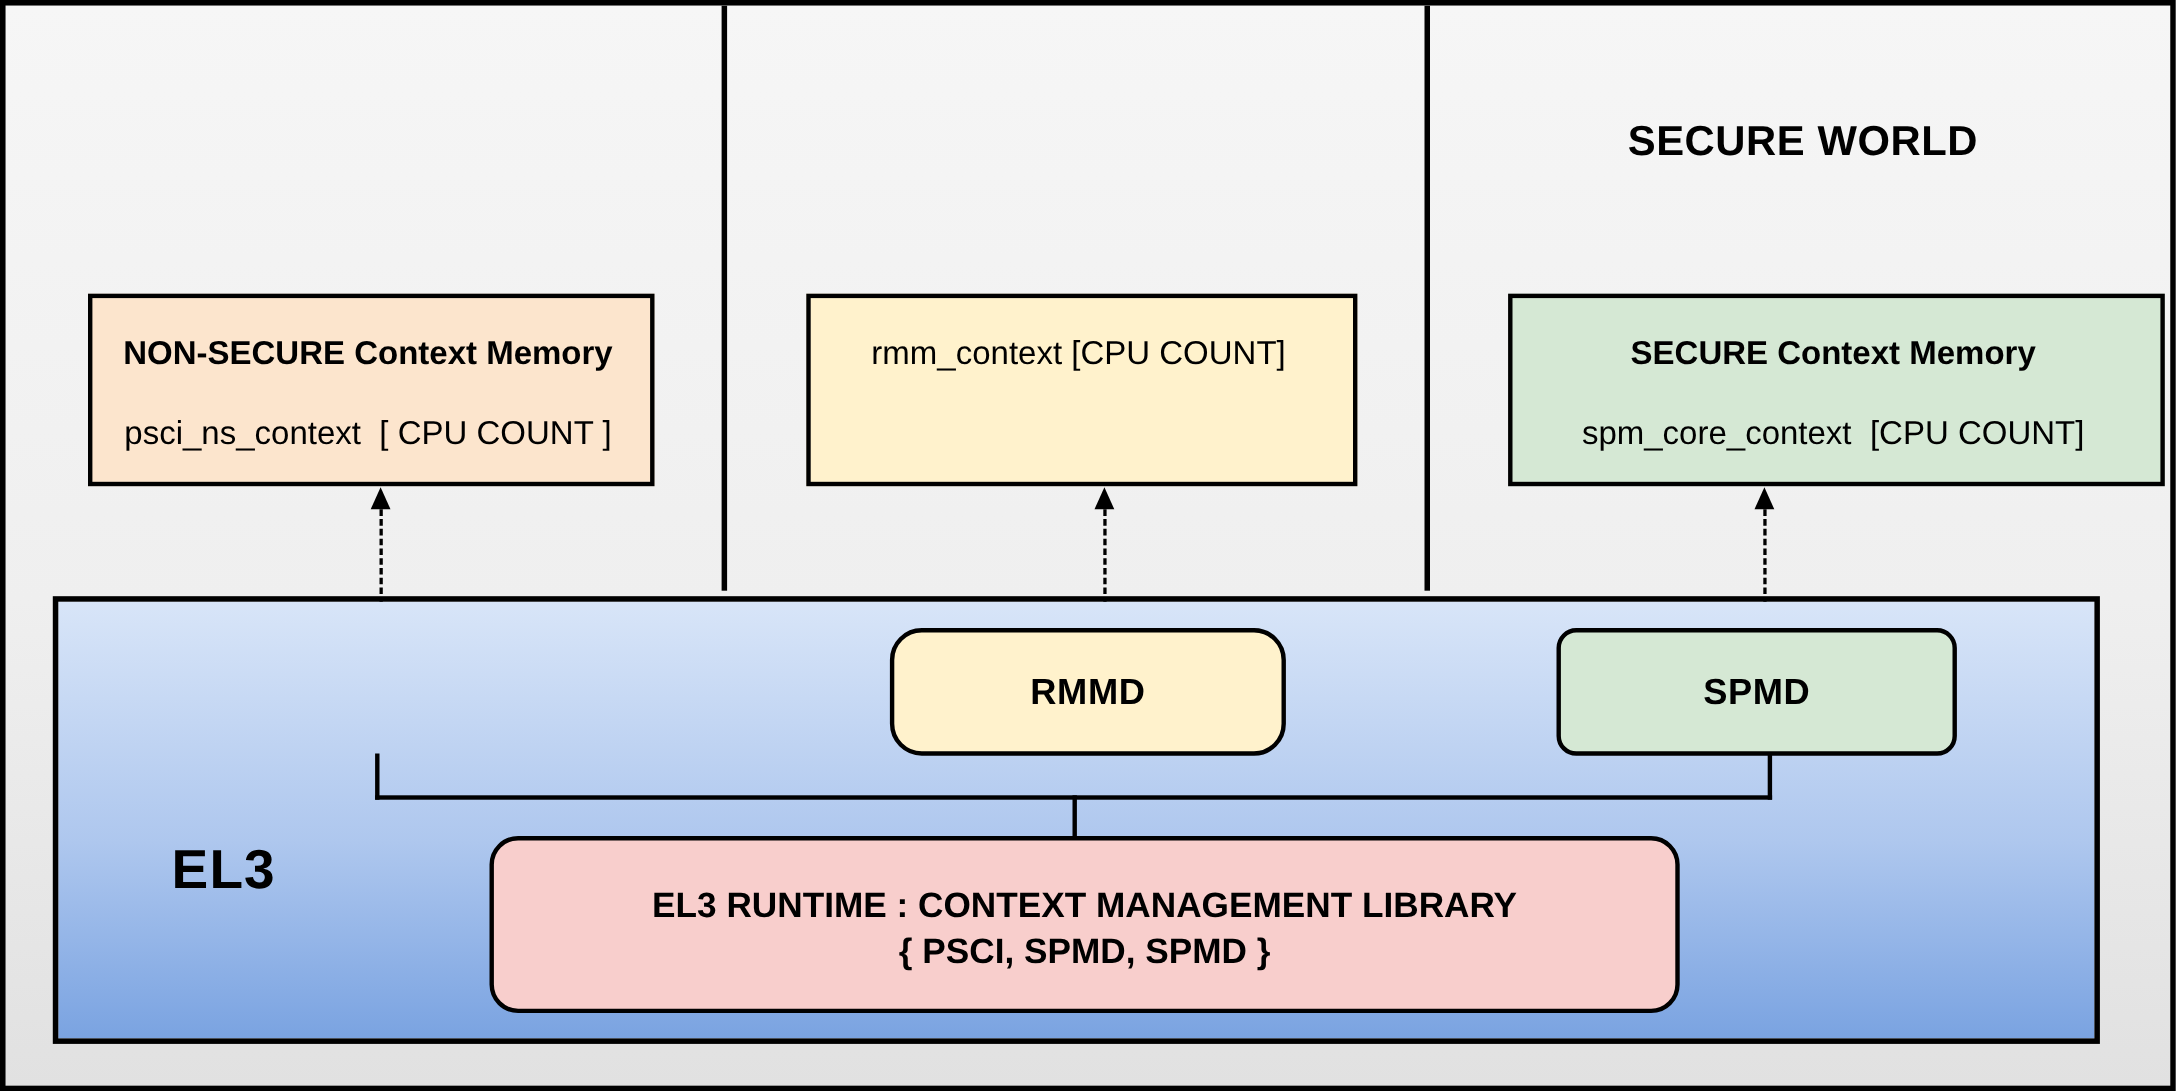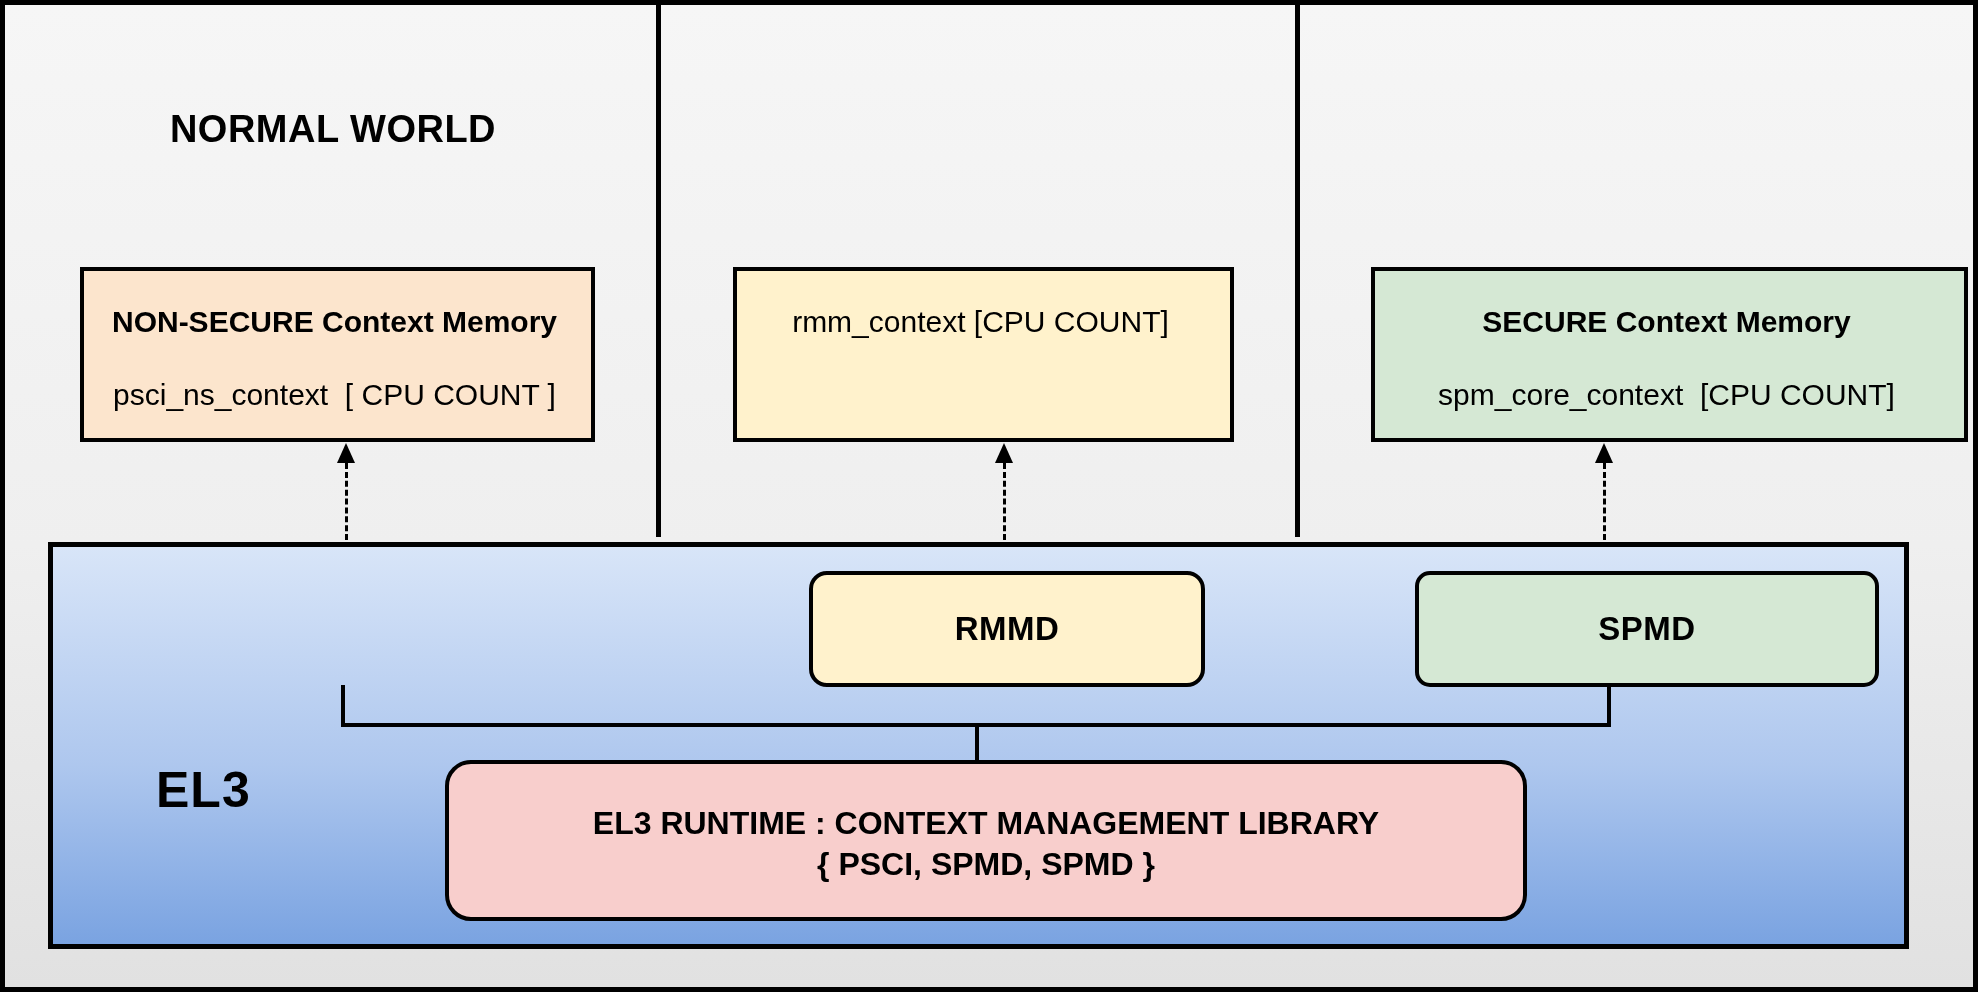--- a/index.html
+++ b/index.html
@@ -60,21 +60,21 @@
   .runtime-line{font-size:32px;font-weight:bold;line-height:41px;white-space:pre;}
 </style>
 </head>
 <body>
 
 <div class="canvas">
 
   <div class="divider" style="left:651px;"></div>
   <div class="divider" style="left:1290px;"></div>
 
-  <div class="world-title" style="left:5px;width:646px;">NORMAL WORLD</div>
+  <div class="world-title" style="left:1295px;width:678px;">SECURE WORLD</div>
 
   <div class="mem-box" style="left: 75px; width: 515px; background-color: rgb(252, 229, 205);">
     <div class="mem-title">NON-SECURE Context Memory</div>
     <div class="mem-value">psci_ns_context  [ CPU COUNT ]</div>
   </div>
   <div class="mem-box" style="left: 728px; width: 501px; background-color: rgb(255, 242, 204);">
     <div class="mem-value">rmm_context [CPU COUNT]</div>
   </div>
   <div class="mem-box" style="left: 1366px; width: 597px; background-color: rgb(213, 232, 212);">
     <div class="mem-title">SECURE Context Memory</div>
@@ -98,24 +98,24 @@
   </div>
 
   <div class="el3-box"></div>
   <div class="el3-label">EL3</div>
 
   <div class="line" style="left:336px;top:680px;width:4px;height:42px;"></div>
   <div class="line" style="left:1602px;top:680px;width:4px;height:42px;"></div>
   <div class="line" style="left:336px;top:718px;width:1270px;height:4px;"></div>
   <div class="line" style="left:970px;top:718px;width:4px;height:40px;"></div>
 
-  <div class="comp" style="left: 804px; width: 396px; background-color: rgb(255, 242, 204);">
+  <div class="comp" style="left: 804px; width: 360px; background-color: rgb(255, 242, 204); border-radius: 29px;">
     <span>RMMD</span>
   </div>
-  <div class="comp" style="left: 1410px; width: 464px; background-color: rgb(213, 232, 212); border-radius: 15px;">
+  <div class="comp" style="left: 1410px; width: 364px; background-color: rgb(213, 232, 212);">
     <span>SPMD</span>
   </div>
 
   <div class="runtime-box" style="background-color: rgb(248, 206, 204);">
     <div class="runtime-line">EL3 RUNTIME : CONTEXT MANAGEMENT LIBRARY</div>
     <div class="runtime-line">{ PSCI, SPMD, SPMD }</div>
   </div>
 
 </div>
 

